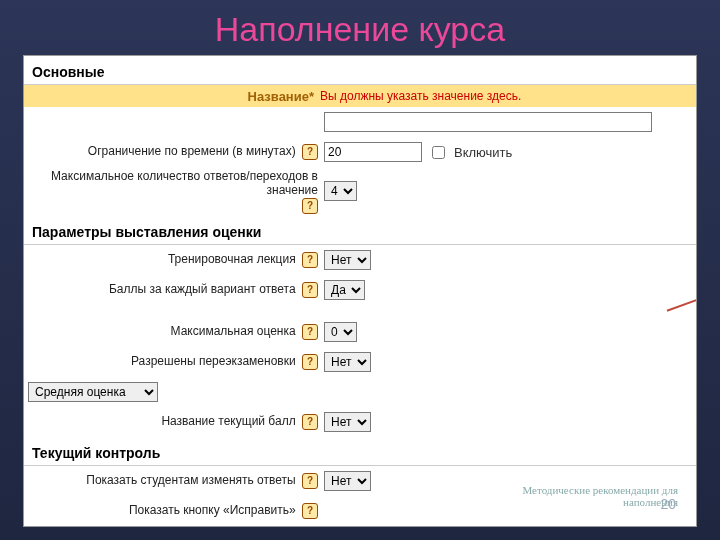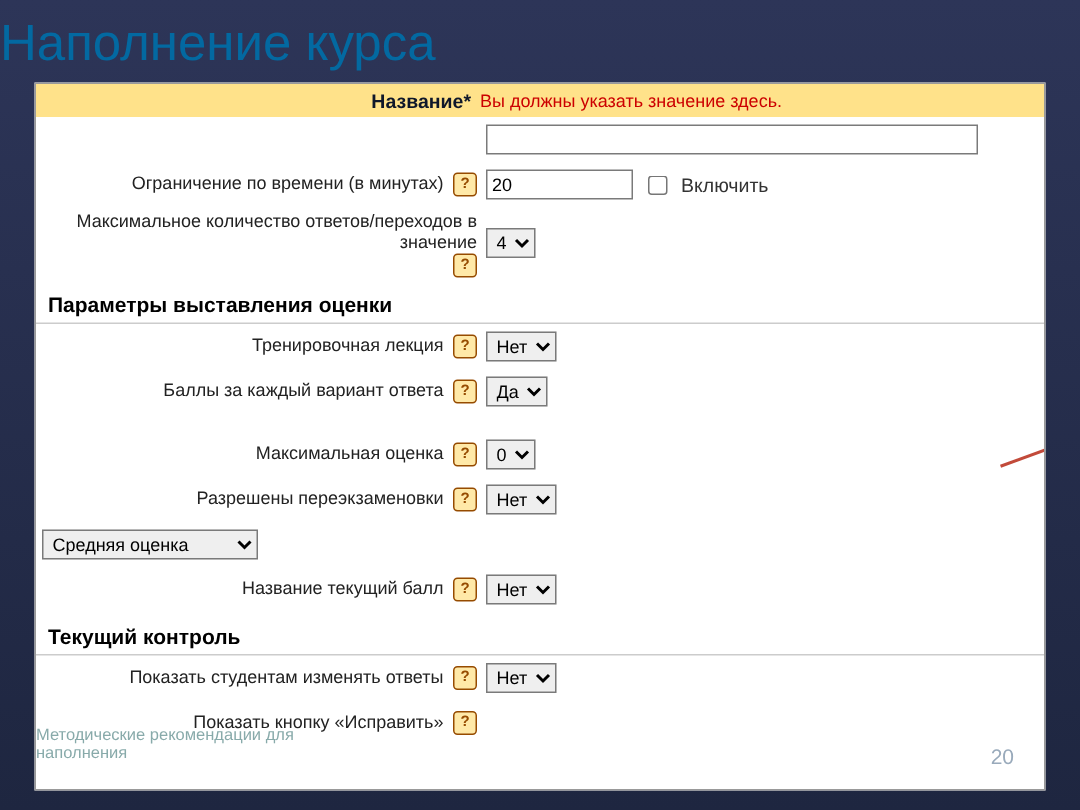--- a/index.html
+++ b/index.html
@@ -1,43 +1,44 @@
 <!DOCTYPE html>
 <html><head>
 <meta charset="utf-8">
 <style>
   html,body{margin:0;padding:0;width:720px;height:540px;overflow:hidden;font-family:Arial,Helvetica,sans-serif;background:linear-gradient(to bottom,#2d3558,#1e2640);}
-  .slide-title{color:#0369a1;font-size:34px;font-weight:400;text-align:left;padding:10px 0 6px 0;}
+  .slide-title{color:#ec4899;font-size:34px;font-weight:400;text-align:center;padding:10px 0 6px 0;}
   .panel{background:#fff;width:672px;margin:0 auto;height:470px;position:relative;font-size:12px;color:#222;overflow:hidden;border:1px solid #999;}
   .section-hdr{font-weight:700;color:#000;font-size:14px;padding:8px 0 4px 8px;border-bottom:1px solid #ccc;}
   .hl-row{background:#ffe28a;height:22px;display:flex;align-items:center;padding-right:10px;}
-  .hl-row .lbl{flex:0 0 290px;text-align:right;color:#0f172a;font-weight:700;font-size:13px;padding-right:6px;}
+  .hl-row .lbl{flex:0 0 290px;text-align:right;color:#a16207;font-weight:700;font-size:13px;padding-right:6px;}
   .hl-row .err{color:#c00;font-size:12px;}
   .row{display:flex;align-items:center;min-height:26px;padding:2px 10px 2px 4px;}
   .lblcell{flex:0 0 290px;text-align:right;font-size:12px;color:#222;padding-right:6px;line-height:1.2;}
   .lblcell .multi{display:inline-block;text-align:right;}
   .help{display:inline-flex;align-items:center;justify-content:center;width:14px;height:14px;border:1px solid #964b00;border-radius:3px;background:#ffe9a8;color:#964b00;font-size:10px;font-weight:700;margin-left:3px;vertical-align:middle;}
   .ctr{flex:1;display:flex;align-items:center;gap:6px;}
   .txt{border:1px solid #7a7a7a;height:18px;padding:0 3px;font-size:12px;background:#fff;}
   .txt.wide{width:320px;}
   .txt.short{width:90px;}
   .sel{border:1px solid #7a7a7a;height:20px;font-size:12px;background:#efefef;padding:0 2px;}
   .cb{width:13px;height:13px;}
   .tiny{font-size:13px;color:#333;}
-  .foot-note{position:absolute;bottom:18px;left:0;right:0;text-align:left;font-size:11px;color:#8aa;}
+  .foot-note{position:absolute;bottom:18px;left:0;right:18px;text-align:right;font-size:11px;color:#8aa;font-family:Liberation Serif, serif;}
   .foot-pg{position:absolute;bottom:14px;right:20px;font-size:14px;color:#9ab;}
   .accent-line{position:absolute;right:-4px;top:248px;width:34px;height:2px;background:#c24a3a;transform:rotate(-20deg);}
 </style>
 </head>
 <body>
 
 <div class="slide-title">Наполнение курса</div>
 
 <div class="panel">
 
+  <div class="section-hdr">Основные</div>
 
   <div class="hl-row">
     <div class="lbl">Название*</div>
     <div class="err">Вы должны указать значение здесь.</div>
   </div>
   <div class="row">
     <div class="lblcell"></div>
     <div class="ctr">
       <input class="txt wide" value="" style="">
     </div>
@@ -104,21 +105,21 @@
       <span>Разрешены переэкзаменовки</span>
       <span class="help">?</span>
     </div>
     <div class="ctr">
       <select class="sel"><option>Нет</option></select>
     </div>
   </div>
 
   <div class="row">
     <div class="ctr">
-      <select class="sel" style="width:144px"><option>Средняя оценка</option></select>
+      <select class="sel" style="width:130px"><option>Средняя оценка</option></select>
     </div>
   </div>
 
   <div class="row">
     <div class="lblcell">
       <span>Название текущий балл</span>
       <span class="help">?</span>
     </div>
     <div class="ctr">
       <select class="sel"><option>Нет</option></select>

